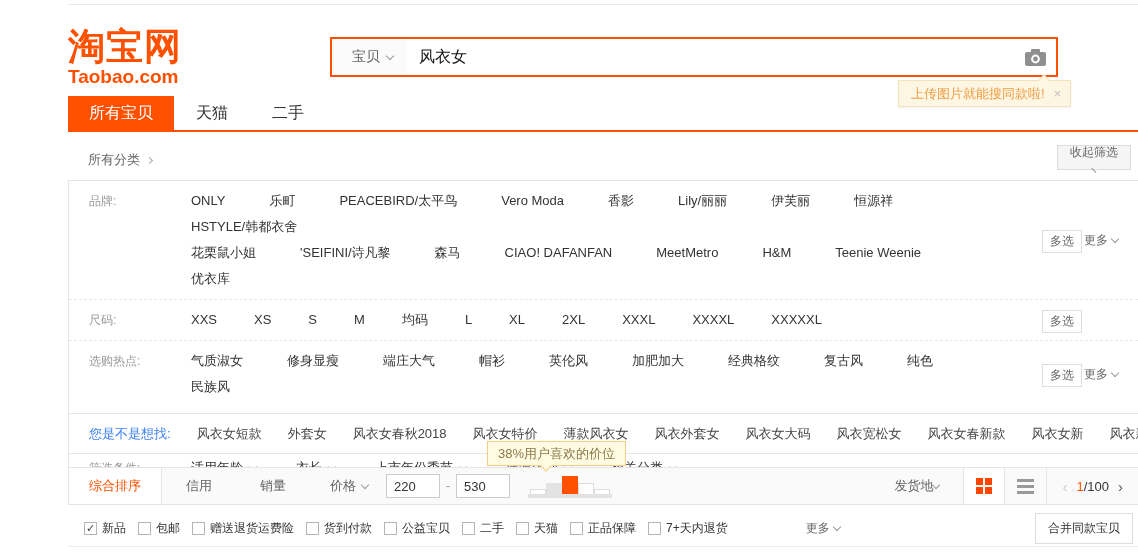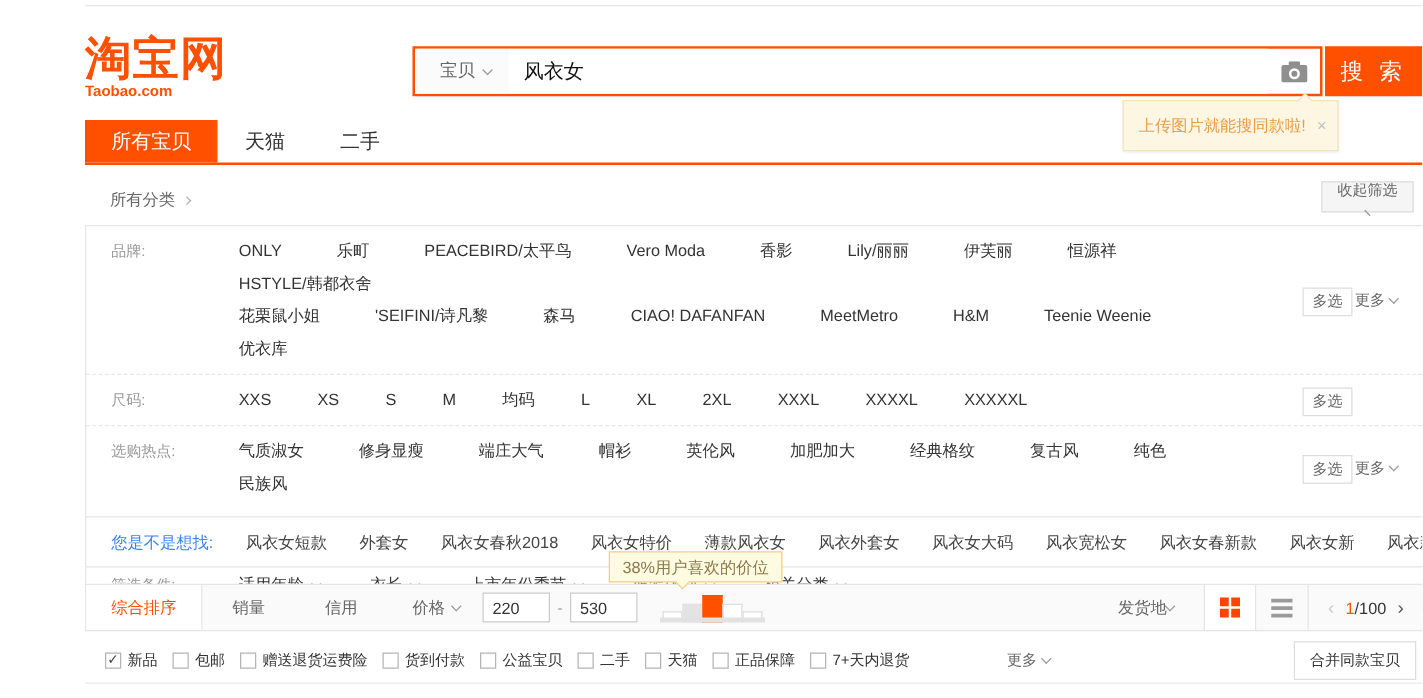--- a/index.html
+++ b/index.html
@@ -4,34 +4,34 @@
 <style>
   * { margin:0; padding:0; box-sizing:border-box; }
   body { background:#fff; }
   .page { position:relative; width:1138px; height:558px; background:#fff;
           font-family:"Liberation Sans", sans-serif; overflow:hidden; }
   .topline { position:absolute; top:4px; left:68px; right:0; height:1px; background:#e7e7e7; }
 
   
   .logo { position:absolute; left:68px; top:28px; cursor:pointer; }
   .logo-cn { color:#ff5000; font-size:37px; font-weight:bold; letter-spacing:1px; line-height:1; }
-  .logo-en { color:#ff5000; font-size:12px; font-weight:bold; margin-top:1px; }
+  .logo-en { color:#ff5000; font-size:19px; font-weight:bold; margin-top:1px; }
 
   .search-box { position:absolute; left:330px; top:37px; width:728px; height:40px;
                 border:2px solid #ff5000; background:#fff; display:flex; align-items:stretch; }
   .search-cat { display:flex; align-items:center; gap:7px; padding:0 14px 0 20px;
                 background:#fbfbfb; color:#666; font-size:14px; cursor:pointer; }
   .search-input { flex:1; border:none; outline:none; font-size:16px; padding:0 12px; color:#111;
                   font-family:"Liberation Sans", sans-serif; }
   .camera-btn { width:42px; display:flex; align-items:center; justify-content:center; cursor:pointer; }
   .search-btn { position:absolute; left:1060px; top:37px; width:78px; height:40px; background:#ff5000;
                 color:#fff; font-size:18px; display:flex; align-items:center; justify-content:center;
                 letter-spacing:4px; cursor:pointer; border:none; font-family:"Liberation Sans", sans-serif; }
 
-  .upload-tip { position:absolute; left:898px; top:80px; height:41px; background:#fdf6e2;
+  .upload-tip { position:absolute; left:898px; top:80px; height:27px; background:#fdf6e2;
                 border:1px solid #f3e3bb; box-shadow:0 1px 2px rgba(0,0,0,.06); display:flex;
                 align-items:center; padding:0 9px 0 12px; font-size:13px; color:#ef9d45; z-index:6; }
   .upload-tip .tip-arrow { position:absolute; top:-5px; left:141px; width:8px; height:8px;
                 background:#fdf6e2; border-left:1px solid #f3e3bb; border-top:1px solid #f3e3bb;
                 transform:rotate(45deg); }
   .upload-tip .tip-close { margin-left:9px; color:#bfbfbf; font-size:13px; cursor:pointer; }
 
   
   .tabs { position:absolute; left:68px; top:96px; display:flex; height:34px; align-items:center; }
   .tab { font-size:16px; color:#333; height:34px; display:flex; align-items:center; cursor:pointer;
@@ -155,21 +155,20 @@
     <input class="search-input" type="text" value="风衣女" style="">
     <div class="camera-btn">
       <svg width="21" height="17" viewBox="0 0 21 17">
         <rect x="0" y="3" width="21" height="14" rx="2" fill="#8f8f8f"></rect>
         <rect x="6" y="0" width="9" height="5" rx="1" fill="#8f8f8f"></rect>
         <circle cx="10.5" cy="10" r="4.4" fill="#ffffff"></circle>
         <circle cx="10.5" cy="10" r="2.4" fill="#8f8f8f"></circle>
       </svg>
     </div>
   </div>
-  <button class="search-btn">搜 索</button>
 
   <div class="upload-tip">
     <div class="tip-arrow"></div>
     <span>上传图片就能搜同款啦!</span>
     <span class="tip-close">×</span>
   </div>
 
   <div class="tabs">
     <div class="tab active">所有宝贝</div>
       <div class="tab">天猫</div>
@@ -318,22 +317,22 @@
   </div>
 
   <div class="price-tip">
     <span>38%用户喜欢的价位</span>
     <div class="tip-arrow"></div>
   </div>
 
   <div class="sort-bar">
     <div style="display:flex;height:100%;">
       <div class="sort-item active">综合排序</div>
+        <div class="sort-item">信用</div>
         <div class="sort-item">销量</div>
-        <div class="sort-item">信用</div>
     </div>
     <div class="price-sort">
       <span>价格</span>
       <span class="chev-d"></span>
     </div>
     <div class="price-inputs">
       <input class="price-input" value="220" style="">
       <span class="price-dash">-</span>
       <input class="price-input" value="530" style="">
     </div>

